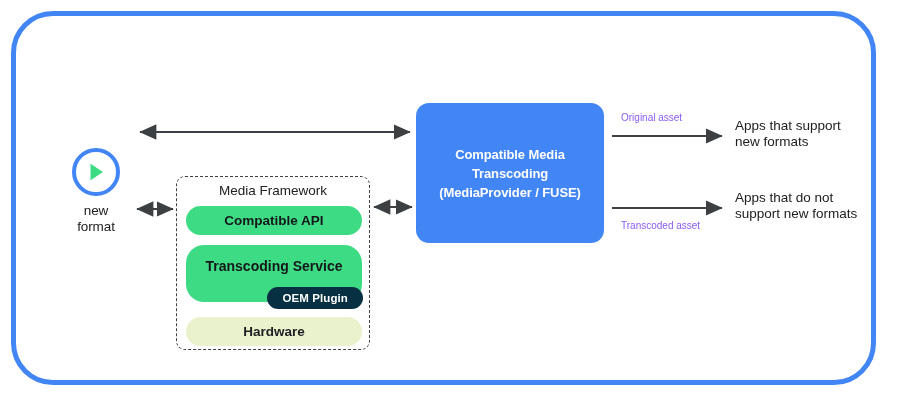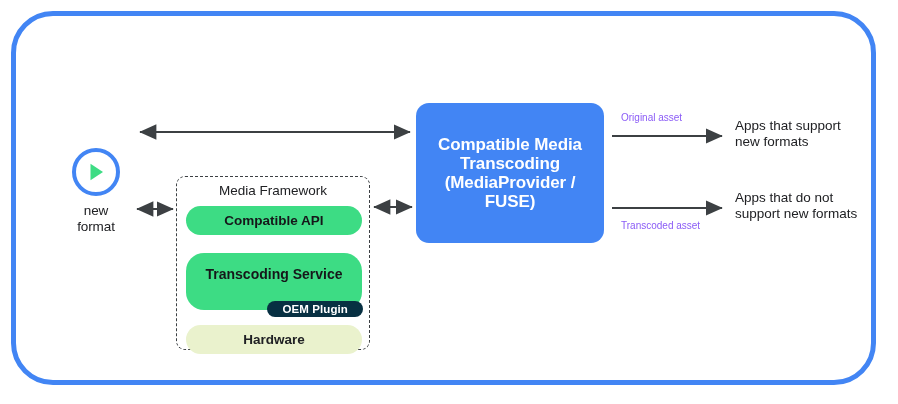--- a/index.html
+++ b/index.html
@@ -97,38 +97,38 @@
   }
   .pill-api {
     height: 29px;
     background: #3ddc84;
     font-size: 13.5px;
     font-weight: bold;
   }
   .pill-service {
     position: relative;
     height: 57px;
-    margin-top: 18px;
+    margin-top: 10px;
     background: #3ddc84;
     font-size: 14px;
     font-weight: bold;
     border-radius: 18px;
   }
   .pill-service .svc-label {
     position: absolute;
     left: 0;
     right: 0;
     top: 13px;
     text-align: center;
   }
   .oem-plugin {
     position: absolute;
     right: -1px;
     bottom: -7px;
-    height: 16px;
+    height: 22px;
     padding: 0 15px;
     background: #073042;
     color: #ffffff;
     border-radius: 11px;
     font-size: 11.5px;
     font-weight: bold;
     display: flex;
     align-items: center;
     justify-content: center;
     letter-spacing: 0.1px;
@@ -149,21 +149,21 @@
     top: 103px;
     width: 188px;
     height: 140px;
     background: #4285F4;
     border-radius: 13px;
     display: flex;
     align-items: center;
     justify-content: center;
     text-align: center;
     color: #ffffff;
-    font-size: 17px;
+    font-size: 13px;
     font-weight: bold;
     line-height: 19px;
     letter-spacing: -0.1px;
     padding: 0 6px;
     box-sizing: border-box;
   }
 
   
   .out-label {
     position: absolute;

